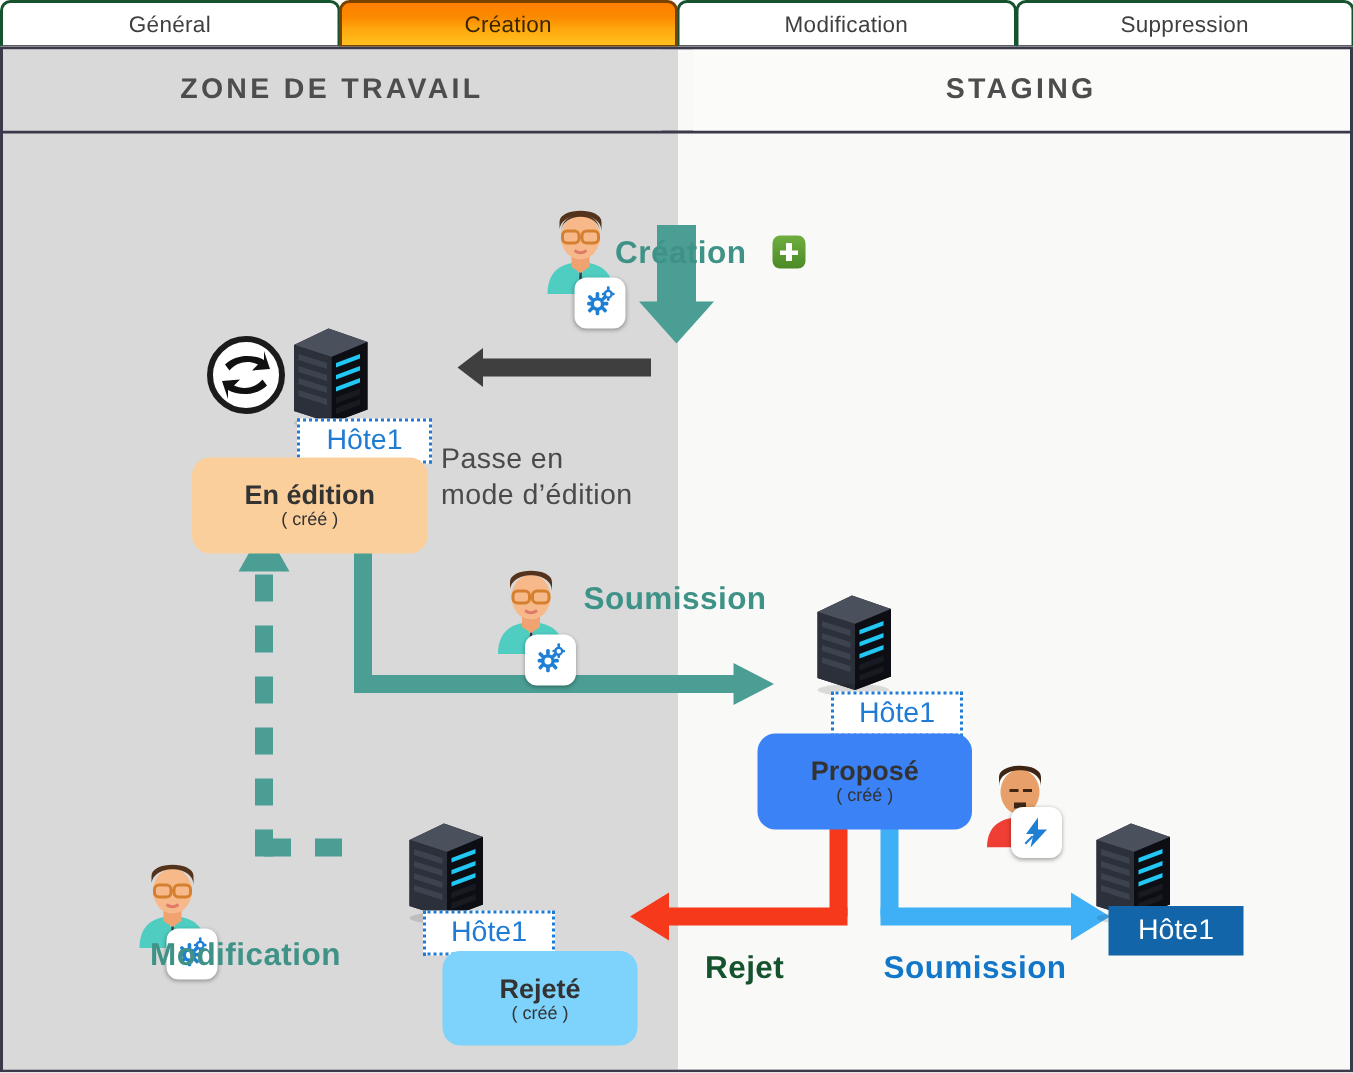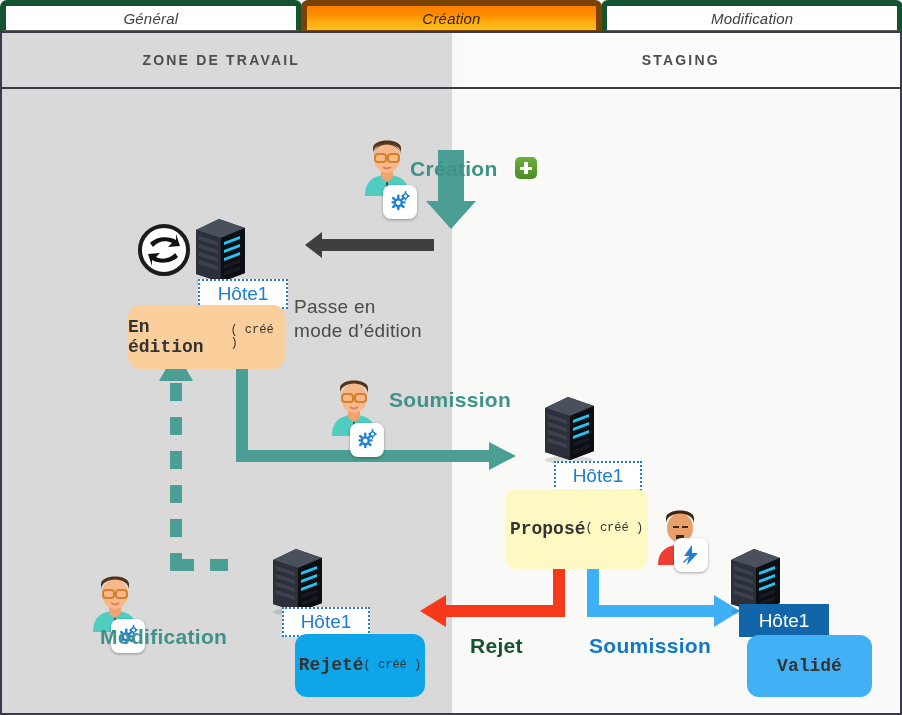--- a/index.html
+++ b/index.html
@@ -30,27 +30,26 @@
   }
   .tab {
     flex: 1 1 0;
     position: relative;
     display: flex;
     align-items: center;
     justify-content: center;
     font-size: 15px;
     color: #3f3f3f;
     background: #ffffff;
-    border: 6px solid #14532d;
+    border: 2px solid #14532d;
     border-bottom: 1px solid #5d5d5d;
     border-radius: 7px 7px 0 0;
     margin-right: -1px;
     box-sizing: border-box;
     letter-spacing: .2px;
-    font-style: italic;
   }
   .tab.active {
     background: linear-gradient(180deg,#ff7f00 0%, #fb8b00 35%, #ffa80d 62%, #ffc01f 100%);
     color: #3a2500;
     z-index: 3;
     border-color: #7a4200;
   }
 
   
   #frame {
@@ -85,47 +84,46 @@
     border-bottom: 2px solid #3a3a4a;
     box-sizing: border-box;
     display: flex;
     z-index: 4;
   }
   .hdr {
     flex: 1 1 0;
     display: flex;
     align-items: center;
     justify-content: center;
-    font-size: 14px;
+    font-size: 19px;
     font-weight: bold;
     letter-spacing: 2.2px;
     color: #4d4d4d;
     box-sizing: border-box;
   }
   .hdr.left  { background: #d9d9d9; }
   .hdr.right { background: #fbfbf9; margin-left: 21px; }
 
   #canvas {
     position: absolute;
     left: 0; top: 0;
     width: 898px; height: 680px;
     z-index: 5;
   }
 
   
   .statusbox {
     position: absolute;
     border-radius: 12px;
     display: flex;
-    flex-direction: row;
+    flex-direction: column;
     align-items: center;
     justify-content: center;
     box-sizing: border-box;
     line-height: 1.12;
-    font-family: Liberation Mono, monospace;
   }
   .statusbox .l1 {
     font-weight: bold;
     font-size: 18px;
     color: #333333;
   }
   .statusbox .l2 {
     font-size: 12px;
     color: #333333;
   }
@@ -215,20 +213,23 @@
 
   <div id="tabbar">
     <div class="tab">
       <span>Général</span>
     </div>
     <div class="tab active">
       <span>Création</span>
     </div>
     <div class="tab">
       <span>Modification</span>
+    </div>
+    <div class="tab">
+      <span>Suppression</span>
     </div>
   </div>
 
   <div id="frame">
 
     <div class="col-left"></div>
     <div class="col-right"></div>
 
     <div id="headerband">
       <div class="hdr left">ZONE DE TRAVAIL</div>
@@ -414,21 +415,21 @@
             <path d="M36 42 L52 36 L52 39 L36 45 Z"></path>
           </g>
           <g fill="#171a20">
             <path d="M36 49 L52 43 L52 47 L36 53 Z"></path>
             <path d="M36 56 L52 50 L52 54 L36 60 Z"></path>
           </g>
           <ellipse cx="32" cy="66" rx="24" ry="4" fill="#000" opacity=".12"></ellipse>
         </svg>
       </div>
       <div class="hostlabel" style="left:552px; top:428px; width:88px; height:30px;">Hôte1</div>
-      <div class="statusbox" style="left:503px; top:456px; width:143px; height:80px; background:#fef9c3;">
+      <div class="statusbox" style="left:503px; top:456px; width:143px; height:64px; background:#3b82f6;">
         <div class="l1">Proposé</div>
         <div class="l2">( créé )</div>
       </div>
 
       <div class="person" style="left:650px; top:470px;">
         <svg viewBox="0 0 56 62">
           <path d="M6 62 C6 47 16 42 28 42 C40 42 50 47 50 62 Z" fill="#ef3e33"></path>
           <ellipse cx="28" cy="25" rx="13" ry="15" fill="#e8a06a"></ellipse>
           <path d="M14 21 C14 7 42 7 42 21 L42 15 C42 5 14 5 14 15 Z" fill="#3f2614"></path>
           <path d="M21 23 h6 v2 h-6 Z M30 23 h6 v2 h-6 Z" fill="#3f2614"></path>
@@ -497,21 +498,21 @@
             <path d="M36 42 L52 36 L52 39 L36 45 Z"></path>
           </g>
           <g fill="#171a20">
             <path d="M36 49 L52 43 L52 47 L36 53 Z"></path>
             <path d="M36 56 L52 50 L52 54 L36 60 Z"></path>
           </g>
           <ellipse cx="32" cy="66" rx="24" ry="4" fill="#000" opacity=".12"></ellipse>
         </svg>
       </div>
       <div class="hostlabel" style="left:280px; top:574px; width:88px; height:30px;">Hôte1</div>
-      <div class="statusbox" style="left:293px; top:601px; width:130px; height:63px; background:#0ea5e9;">
+      <div class="statusbox" style="left:293px; top:601px; width:130px; height:63px; background:#7dd3fc;">
         <div class="l1">Rejeté</div>
         <div class="l2">( créé )</div>
       </div>
       <div class="caption red" style="left:468px; top:601px;">Rejet</div>
 
       <div class="caption blue" style="left:587px; top:601px;">Soumission</div>
       <div class="server" style="left:721px; top:513px;">
         <svg viewBox="0 0 62 70">
           <path d="M8 14 L31 3 L57 12 L57 57 L33 66 L8 58 Z" fill="#1c1f26"></path>
           <path d="M8 14 L31 3 L57 12 L33 22 Z" fill="#4b515c"></path>
@@ -529,19 +530,16 @@
             <path d="M36 42 L52 36 L52 39 L36 45 Z"></path>
           </g>
           <g fill="#171a20">
             <path d="M36 49 L52 43 L52 47 L36 53 Z"></path>
             <path d="M36 56 L52 50 L52 54 L36 60 Z"></path>
           </g>
           <ellipse cx="32" cy="66" rx="24" ry="4" fill="#000" opacity=".12"></ellipse>
         </svg>
       </div>
       <div class="hostlabel solid" style="left:737px; top:571px; width:90px; height:33px;">Hôte1</div>
-      <div class="statusbox" style="left:745px; top:602px; width:125px; height:62px; background:#41b0f5;">
-        <div class="l1">Validé</div>
-      </div>
 
     </div>
   </div>
 </div>
 
 </body></html>

